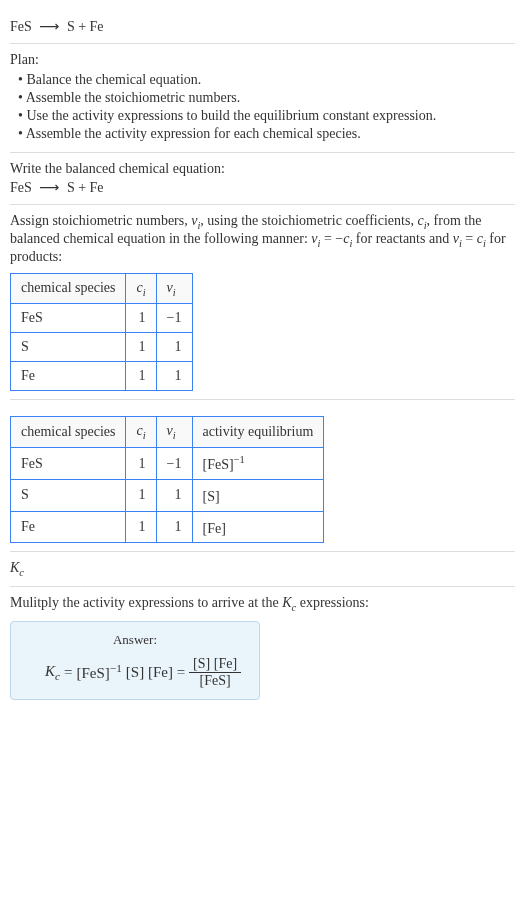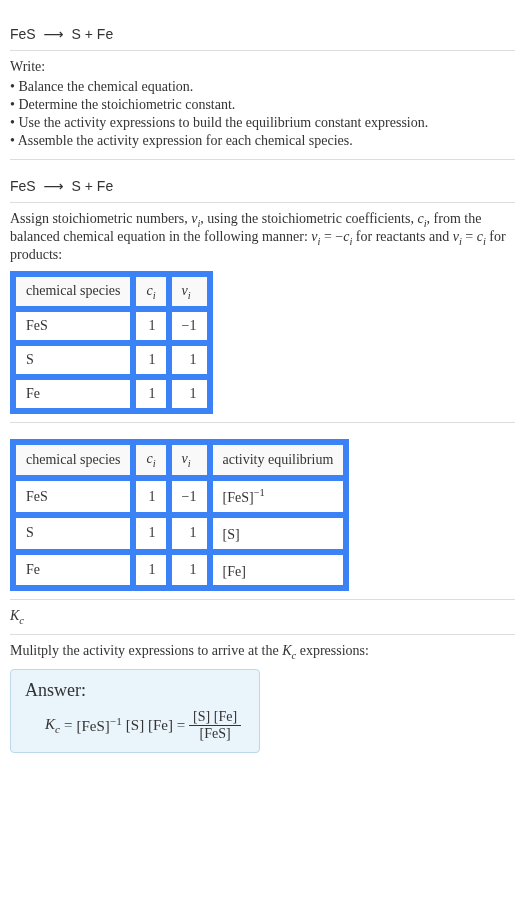--- a/index.html
+++ b/index.html
@@ -16,51 +16,51 @@
       width: 525px;
     }
     .section {
       padding: 8px 0;
       border-bottom: 1px solid #ddd;
     }
     .section:last-of-type {
       border-bottom: none;
     }
     .equation {
-      font-family: Liberation Sans, sans-serif;
-      margin-top: 10px;
+      font-family: Liberation Serif, serif;
+      margin-top: 2px;
     }
     .arrow {
       display: inline-block;
       margin: 0 4px;
     }
     .plan-list {
       list-style: none;
       margin-top: 4px;
     }
     .plan-item::before {
       content: "• ";
     }
     .plan-item {
-      margin: 2px 0;
+      margin: 2px 8px;
     }
     .sub {
       font-style: italic;
       vertical-align: sub;
       font-size: 0.75em;
     }
     .ital {
       font-style: italic;
     }
     table {
       border-collapse: collapse;
       margin-top: 8px;
     }
     th, td {
-      border: 6px solid #3b82f6;
+      border: 1px solid #3b82f6;
       padding: 6px 10px;
       text-align: left;
       font-weight: normal;
     }
     th {
       background: #f9f9f9;
     }
     td.num {
       text-align: right;
     }
@@ -71,22 +71,23 @@
     .answer-box {
       background: #eaf4fb;
       border: 1px solid #bcd8ea;
       border-radius: 4px;
       padding: 10px 14px;
       margin-top: 8px;
       display: inline-block;
       min-width: 250px;
     }
     .answer-label {
-      font-size: 18px;
+      font-size: 13px;
       margin-bottom: 8px;
+      text-align: center;
     }
     .formula {
       font-family: Georgia, serif;
       font-size: 15px;
       display: flex;
       align-items: center;
       gap: 4px;
       padding-left: 20px;
     }
     .frac {
@@ -109,30 +110,31 @@
 
 <div class="section">
   <div class="equation">
     <span>FeS</span>
     <span class="arrow">⟶</span>
     <span>S + Fe</span>
   </div>
 </div>
 
 <div class="section">
-  <div>Write:</div>
+  <div>Plan:</div>
   <ul class="plan-list">
     <li class="plan-item">Balance the chemical equation.</li>
-    <li class="plan-item">Determine the stoichiometric constant.</li>
+    <li class="plan-item">Assemble the stoichiometric numbers.</li>
     <li class="plan-item">Use the activity expressions to build the equilibrium constant expression.</li>
     <li class="plan-item">Assemble the activity expression for each chemical species.</li>
   </ul>
 </div>
 
 <div class="section">
+  <div>Write the balanced chemical equation:</div>
   <div class="equation">
     <span>FeS</span>
     <span class="arrow">⟶</span>
     <span>S + Fe</span>
   </div>
 </div>
 
 <div class="section">
   <div>
     <span>Assign stoichiometric numbers, </span><span class="ital">ν</span><span class="sub ital">i</span><span>, using the stoichiometric coefficients, </span><span class="ital">c</span><span class="sub ital">i</span><span>, from the balanced chemical equation in the following manner: </span><span class="ital">ν</span><span class="sub ital">i</span><span> = −</span><span class="ital">c</span><span class="sub ital">i</span><span> for reactants and </span><span class="ital">ν</span><span class="sub ital">i</span><span> = </span><span class="ital">c</span><span class="sub ital">i</span><span> for products:</span>

